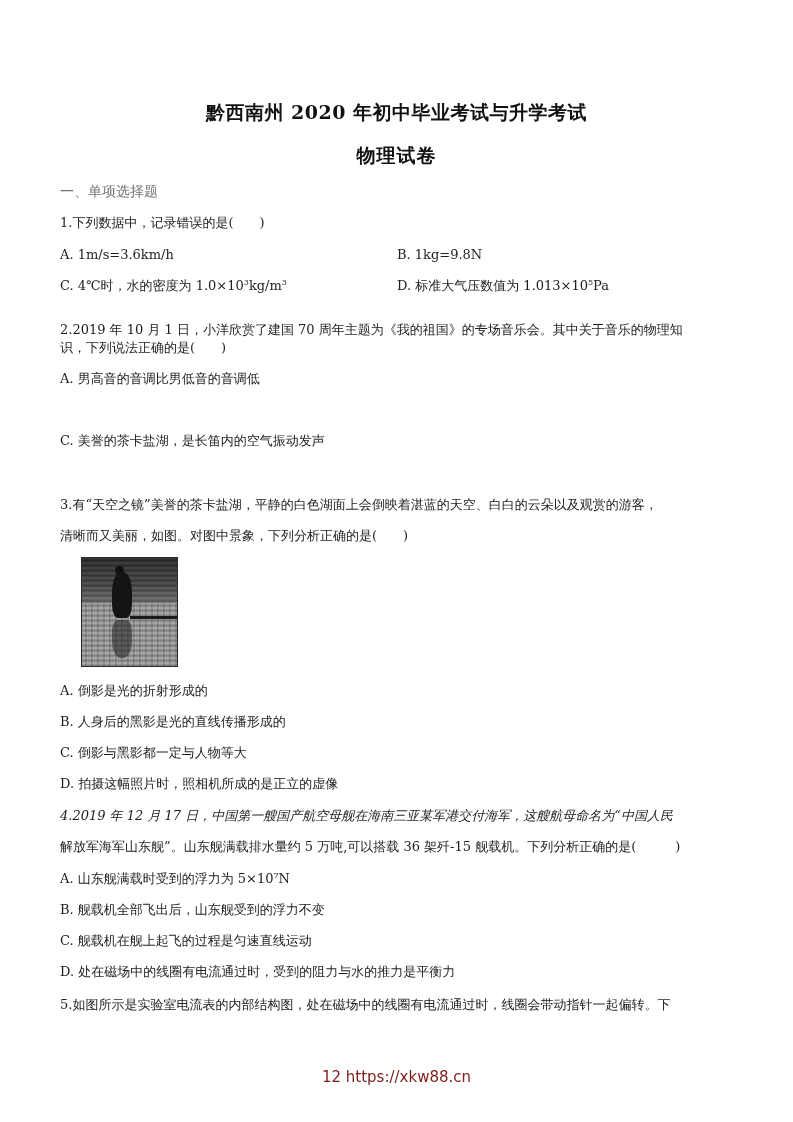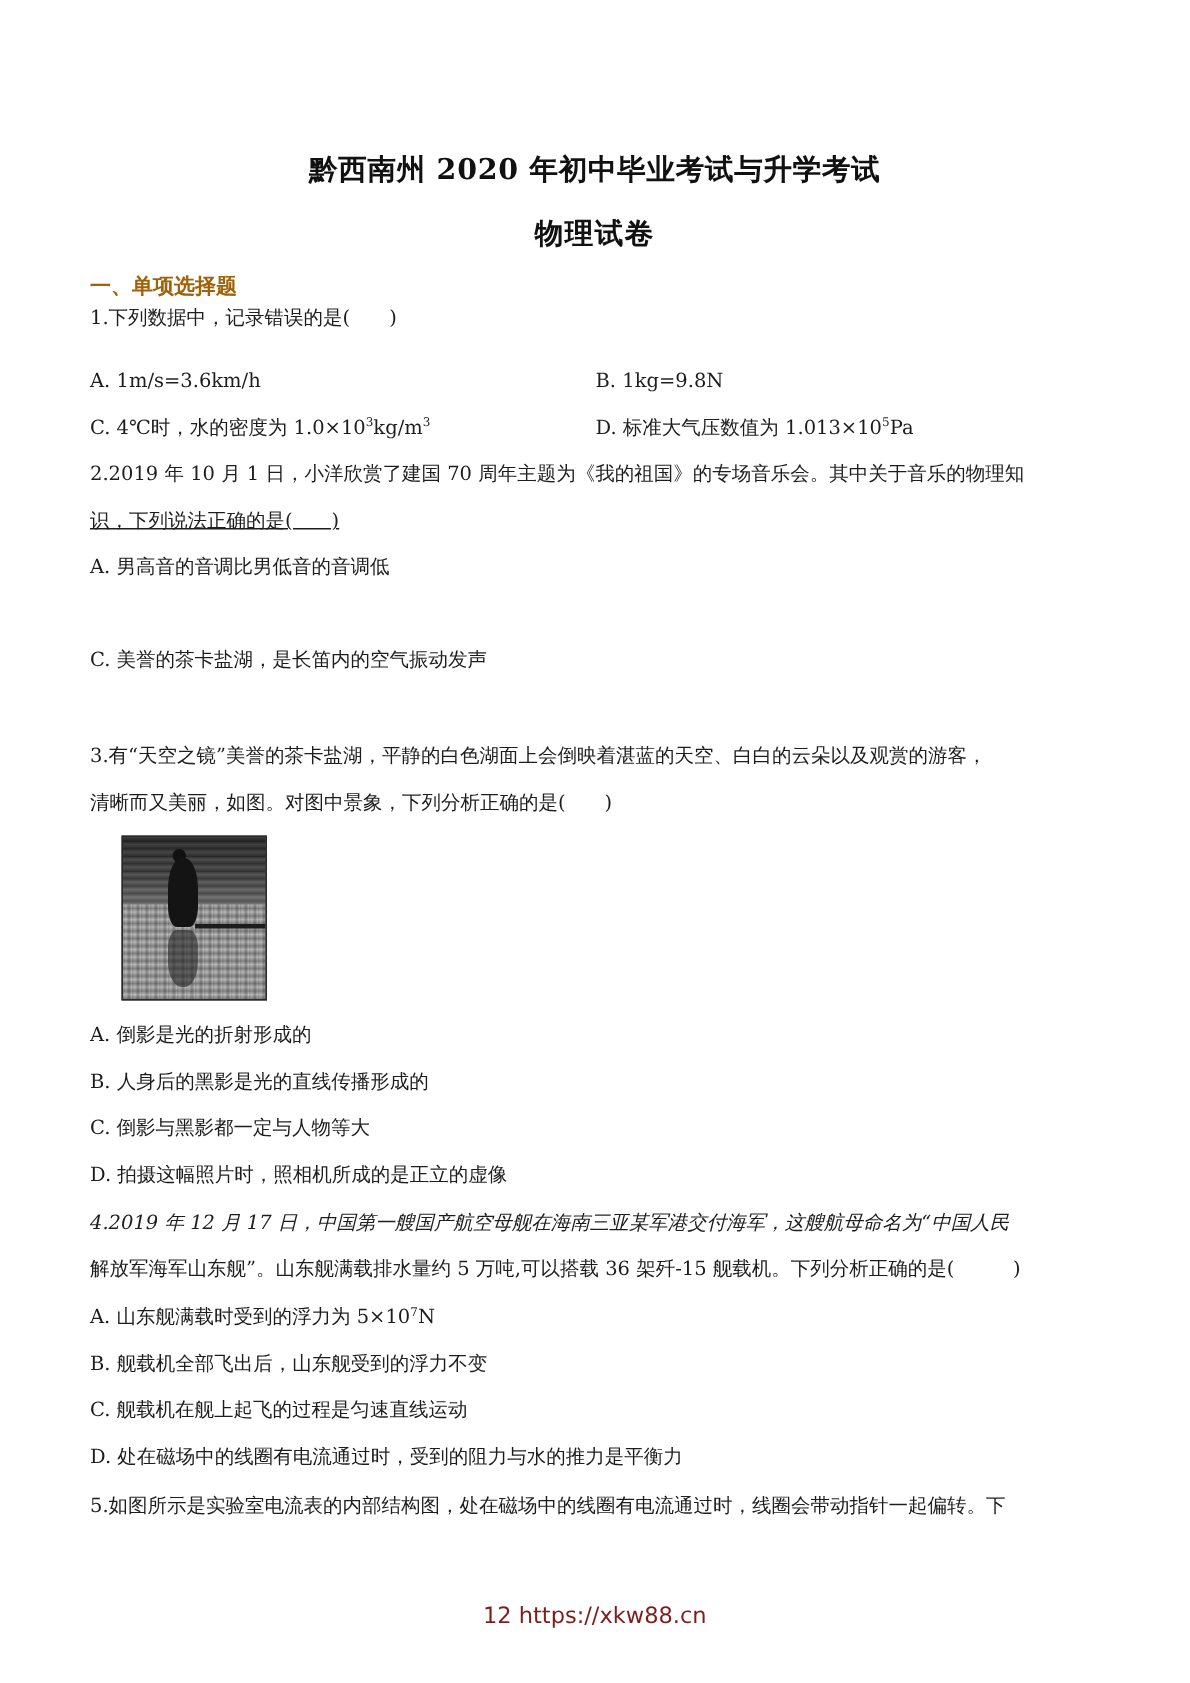--- a/index.html
+++ b/index.html
@@ -3,21 +3,21 @@
   <meta charset="utf-8">
   <style>
     * { margin: 0; padding: 0; box-sizing: border-box; }
     html, body { width: 793px; height: 1122px; background: #ffffff; overflow: hidden; }
     body { position: relative; font-family: "DejaVu Serif", "Liberation Serif", serif; color: #1a1a1a; }
     .page { position: absolute; left: 0; top: 0; width: 793px; height: 1096px; }
     .title { position: absolute; left: 0; width: 793px; text-align: center; font-family: "DejaVu Serif", serif; font-weight: bold; color: #111; }
     .title-main { top: 100px; font-size: 19px; letter-spacing: 0.5px; }
     .title-sub { top: 143px; font-size: 19px; letter-spacing: 1px; }
     .line { position: absolute; left: 60px; font-size: 13px; white-space: nowrap; color: #1d1d1d; line-height: 18px; }
-    .section { font-weight: bold; font-size: 14px; color: #a16207; }
+    .section { font-weight: normal; font-size: 14px; color: #737373; }
     .optcol2 { left: 397px; }
     .photo { position: absolute; left: 81px; top: 557px; width: 97px; height: 110px; background: #4a4a4a; overflow: hidden; border: 1px solid #2a2a2a; }
     .photo .sky { position: absolute; left: 0; top: 0; width: 100%; height: 42%; background: linear-gradient(180deg, #1a1a1a 0%, #3b3b3b 60%, #6a6a6a 100%); }
     .photo .lake { position: absolute; left: 0; top: 42%; width: 100%; height: 58%; background: repeating-linear-gradient(90deg, #9a9a9a 0px, #bcbcbc 2px, #7d7d7d 4px, #c8c8c8 6px); opacity: 0.9; }
     .photo .lake2 { position: absolute; left: 0; top: 0; width: 100%; height: 100%; background: repeating-linear-gradient(0deg, rgba(40,40,40,0.35) 0px, rgba(255,255,255,0.15) 3px, rgba(60,60,60,0.3) 5px); }
     .photo .person { position: absolute; left: 30px; top: 14px; width: 20px; height: 46px; background: #141414; border-radius: 45% 45% 30% 30%; }
     .photo .head { position: absolute; left: 33px; top: 8px; width: 9px; height: 9px; background: #111; border-radius: 50%; }
     .photo .reflect { position: absolute; left: 30px; top: 62px; width: 20px; height: 38px; background: rgba(30,30,30,0.55); border-radius: 30% 30% 45% 45%; }
     .photo .shadow { position: absolute; left: 48px; top: 58px; width: 48px; height: 3px; background: #1c1c1c; }
     .footer { position: absolute; left: 0; top: 1068px; width: 793px; text-align: center; font-family: "DejaVu Sans", sans-serif; font-size: 15px; color: #7f1d1d; }
@@ -26,32 +26,32 @@
 </head>
 <body>
 
 <div class="page">
 
   <div class="title title-main">黔西南州 2020 年初中毕业考试与升学考试</div>
   <div class="title title-sub">物理试卷</div>
 
   <div class="line section" style="top:182px;">一、单项选择题</div>
 
-  <div class="line" style="top:204px;">1.下列数据中，记录错误的是(　　)</div>
+  <div class="line" style="top:214px;">1.下列数据中，记录错误的是(　　)</div>
   <div class="line" style="top:246px;">A. 1m/s=3.6km/h</div>
   <div class="line optcol2" style="top:246px;">B. 1kg=9.8N</div>
   <div class="line" style="top:277px;">
     <span>C. 4℃时，水的密度为 1.0×10</span><sup>3</sup><span>kg/m</span><sup>3</sup>
   </div>
   <div class="line optcol2" style="top:277px;">
     <span>D.  标准大气压数值为 1.013×10</span><sup>5</sup><span>Pa</span>
   </div>
 
-  <div class="line" style="top:308px;">2.2019 年 10 月 1 日，小洋欣赏了建国 70 周年主题为《我的祖国》的专场音乐会。其中关于音乐的物理知</div>
-  <div class="line" style="top:339px;text-decoration:underline;">识，下列说法正确的是(　　)</div>
+  <div class="line" style="top:321px;">2.2019 年 10 月 1 日，小洋欣赏了建国 70 周年主题为《我的祖国》的专场音乐会。其中关于音乐的物理知</div>
+  <div class="line" style="top:339px;">识，下列说法正确的是(　　)</div>
   <div class="line" style="top:370px;">A.  男高音的音调比男低音的音调低</div>
   <div class="line" style="top:432px;">C.  美誉的茶卡盐湖，是长笛内的空气振动发声</div>
 
   <div class="line" style="top:496px;">3.有“天空之镜”美誉的茶卡盐湖，平静的白色湖面上会倒映着湛蓝的天空、白白的云朵以及观赏的游客，</div>
   <div class="line" style="top:527px;">清晰而又美丽，如图。对图中景象，下列分析正确的是(　　)</div>
 
   <div class="photo">
     <div class="sky"></div>
     <div class="lake"></div>
     <div class="lake2"></div>

